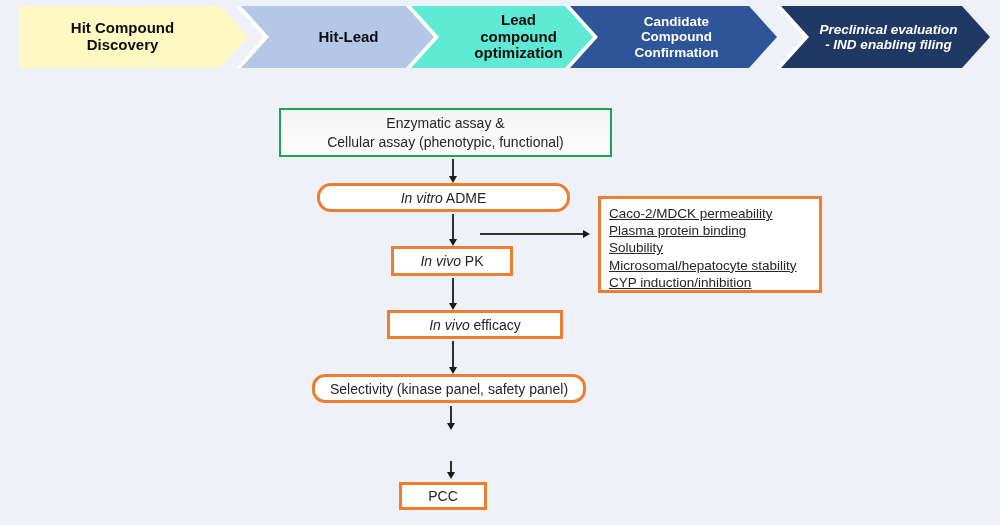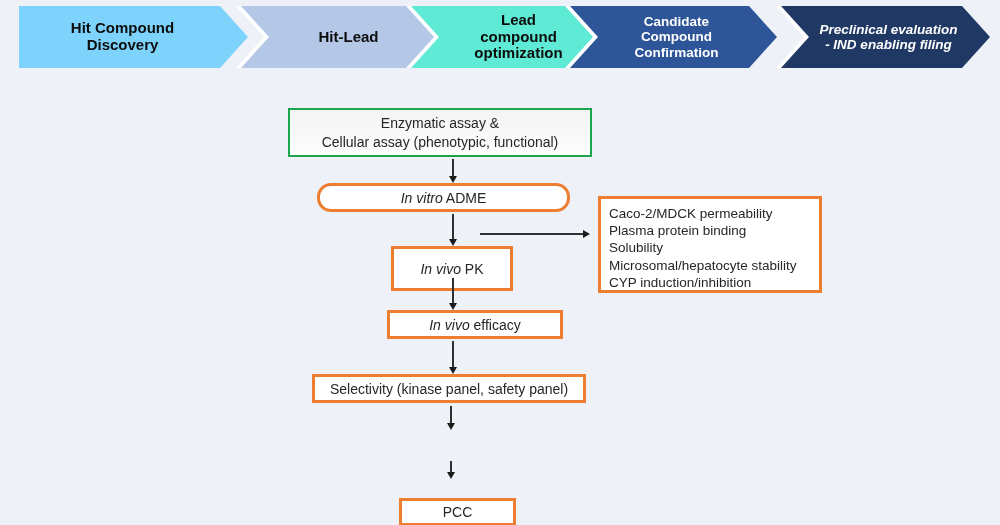--- a/index.html
+++ b/index.html
@@ -23,29 +23,29 @@
   .cw4{left:570px;width:207px;}
   .cw5{left:781px;width:209px;}
 
   
   .fbox{position:absolute;box-sizing:border-box;background:#ffffff;display:flex;
         align-items:center;justify-content:center;font-size:14px;color:#262626;text-align:center;}
   .orange{border:3px solid #ed7d31;}
   .green-box{border:2.5px solid #1aa64c;background:linear-gradient(180deg,#f3f4f3,#fdfdfd);
         flex-direction:column;line-height:1.35;}
   .it{font-style:italic;}
-  .b-assay{left:288px;top:108px;width:304px;height:49px;}
+  .b-assay{left:279px;top:108px;width:333px;height:49px;}
   .b-adme{left:317px;top:183px;width:253px;height:29px;border-radius:14px;}
   .b-detail{left:598px;top:196px;width:224px;height:97px;align-items:flex-start;justify-content:flex-start;
         text-align:left;flex-direction:column;padding:6px 8px;font-size:13.5px;line-height:17.2px;}
-  .b-pk{left:391px;top:246px;width:122px;height:45px;}
+  .b-pk{left:391px;top:246px;width:122px;height:30px;}
   .b-eff{left:359px;top:310px;width:176px;height:29px;}
   .b-sel{left:312px;top:374px;width:274px;height:29px;}
   .b-pretox{left:390px;top:430px;width:121px;height:28px;}
-  .b-pcc{left:399px;top:498px;width:117px;height:28px;}
+  .b-pcc{left:399px;top:482px;width:88px;height:28px;}
 
   
   .varrow{position:absolute;width:1.5px;background:#303030;}
   .varrow::after{content:"";position:absolute;bottom:-7px;left:-3.2px;width:0;height:0;
         border-left:4px solid transparent;border-right:4px solid transparent;border-top:7px solid #1a1a1a;}
   .a1{left:452px;top:159px;height:17px;}
   .a2{left:452px;top:214px;height:25px;}
   .a3{left:452px;top:278px;height:25px;}
   .a4{left:452px;top:341px;height:26px;}
   .a5{left:450px;top:406px;height:17px;}
@@ -55,21 +55,21 @@
         border-top:4px solid transparent;border-bottom:4px solid transparent;border-left:7px solid #1a1a1a;}
 </style>
 </head>
 <body>
 
 <div class="canvas" style="background: rgb(238, 241, 247);">
 
   <div>
 
     <div class="chev-wrap cw1 fs-lg">
-      <div class="chev first" style="background: #7dd3fc;">
+      <div class="chev first" style="background: #fef9c3;">
         <div class="chev-text" style="color: rgb(13, 13, 13);">
           <div>Hit Compound</div>
           <div>Discovery</div>
           <div></div>
         </div>
       </div>
     </div>
 
     <div class="chev-wrap cw2 fs-lg notched">
       <div class="chev" style="background: rgb(180, 199, 231);">
@@ -119,41 +119,41 @@
 
   <div class="varrow a1"></div>
 
   <div class="fbox orange b-adme" style="border-color: rgb(237, 125, 49);">
     <span><span class="it">In vitro</span><span> ADME</span></span>
   </div>
 
   <div class="varrow a2"></div>
   <div class="harrow"></div>
 
-  <div class="fbox orange b-detail" style="border-color: rgb(237, 125, 49);">
+  <div class="fbox orange b-detail" style="border-color: rgb(237, 125, 49); text-decoration: underline;">
     <div>Caco-2/MDCK permeability</div>
     <div>Plasma protein binding</div>
     <div>Solubility</div>
     <div>Microsomal/hepatocyte stability</div>
     <div>CYP induction/inhibition</div>
   </div>
 
   <div class="fbox orange b-pk" style="border-color: rgb(237, 125, 49);">
     <span><span class="it">In vivo</span><span> PK</span></span>
   </div>
 
   <div class="varrow a3"></div>
 
   <div class="fbox orange b-eff" style="border-color: rgb(237, 125, 49); margin-left: 28px;">
     <span><span class="it">In vivo</span><span> efficacy</span></span>
   </div>
 
   <div class="varrow a4"></div>
 
-  <div class="fbox orange b-sel" style="border-color: rgb(237, 125, 49);">
+  <div class="fbox orange b-sel" style="border-color: rgb(237, 125, 49); border-radius: 13px;">
     <span>Selectivity (kinase panel, safety panel)</span>
   </div>
 
   <div class="varrow a5"></div>
 
 
   <div class="varrow a6"></div>
 
   <div class="fbox orange b-pcc" style="border-color: rgb(237, 125, 49);">
     <span>PCC</span>

